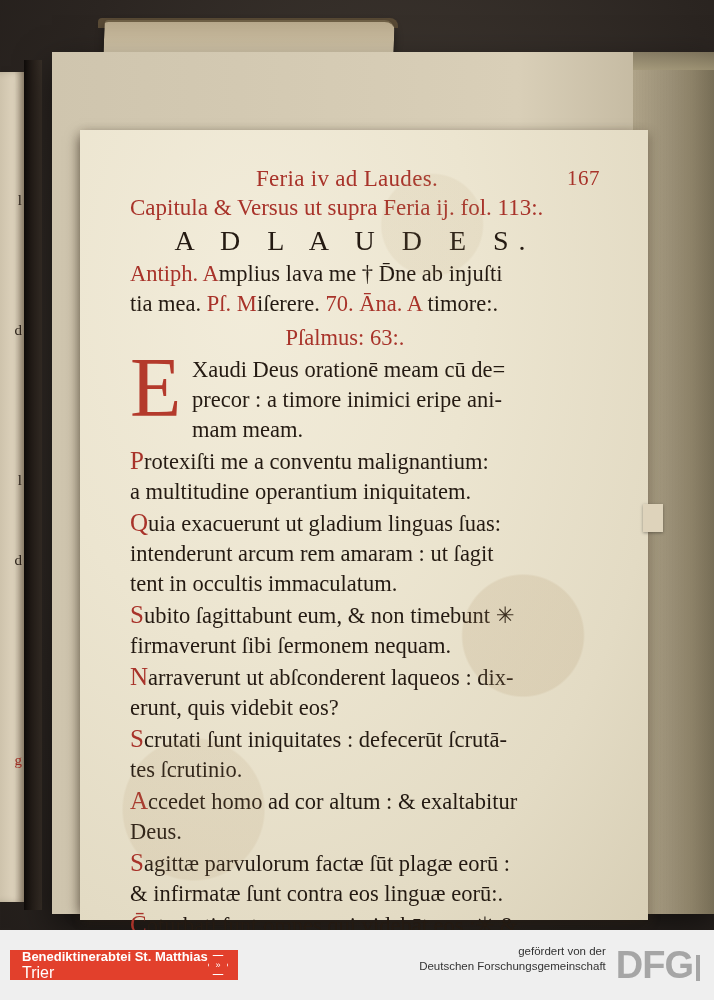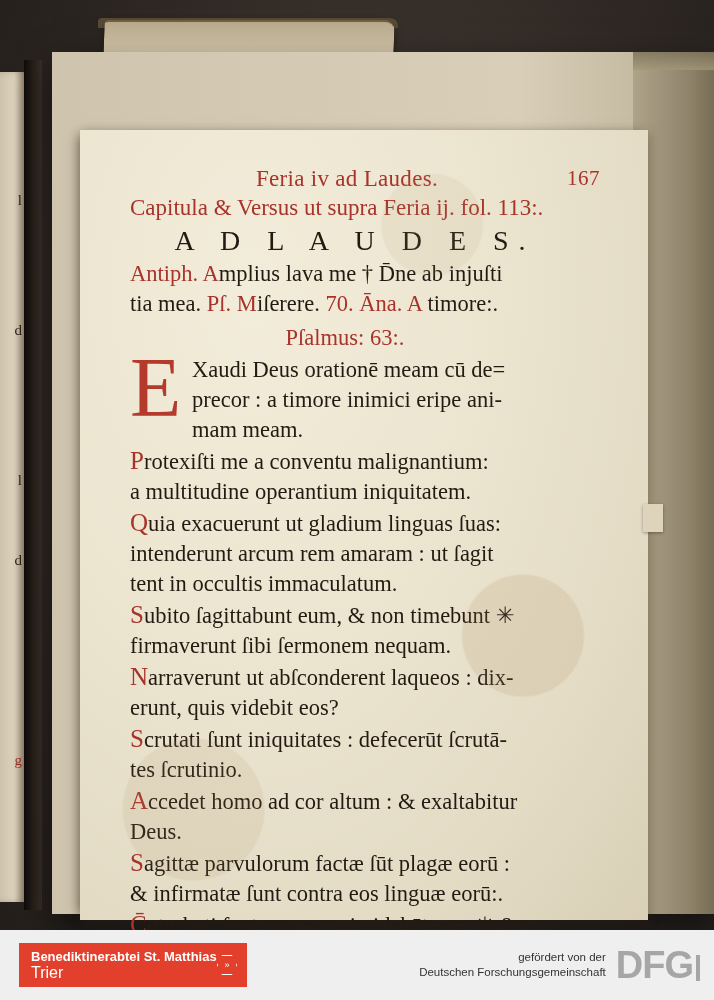--- a/index.html
+++ b/index.html
@@ -242,26 +242,26 @@
     position: absolute;
     left: 0;
     bottom: 0;
     width: 714px;
     height: 70px;
     background: #efefef;
     display: flex;
     align-items: center;
   }
   .logo-box {
-    margin-left: 19px;
+    margin-left: 10px;
     background: #e2402c;
     color: #fff;
     padding: 10px 12px 10px 12px;
     width: 228px;
-    height: 44px;
+    height: 30px;
     box-sizing: border-box;
     display: flex;
     flex-direction: column;
     justify-content: center;
     position: relative;
   }
   .logo-box .l1 { font-size: 13px; font-family: "Liberation Sans", sans-serif; font-weight: bold; }
   .logo-box .l2 { font-size: 16px; font-family: "Liberation Sans", sans-serif; }
   .hexmark {
     position: absolute;
@@ -277,21 +277,21 @@
     align-items: center;
     justify-content: center;
     font-size: 9px;
     color: #fff;
     font-family: "Liberation Sans", sans-serif;
   }
   .dfg {
     margin-left: auto;
     margin-right: 14px;
     display: flex;
-    align-items: center;
+    align-items: flex-start;
     gap: 10px;
   }
   .dfg-text {
     text-align: right;
     font-family: "Liberation Sans", sans-serif;
     font-size: 11.5px;
     color: #333;
     line-height: 15px;
   }
   .dfg-logo {

